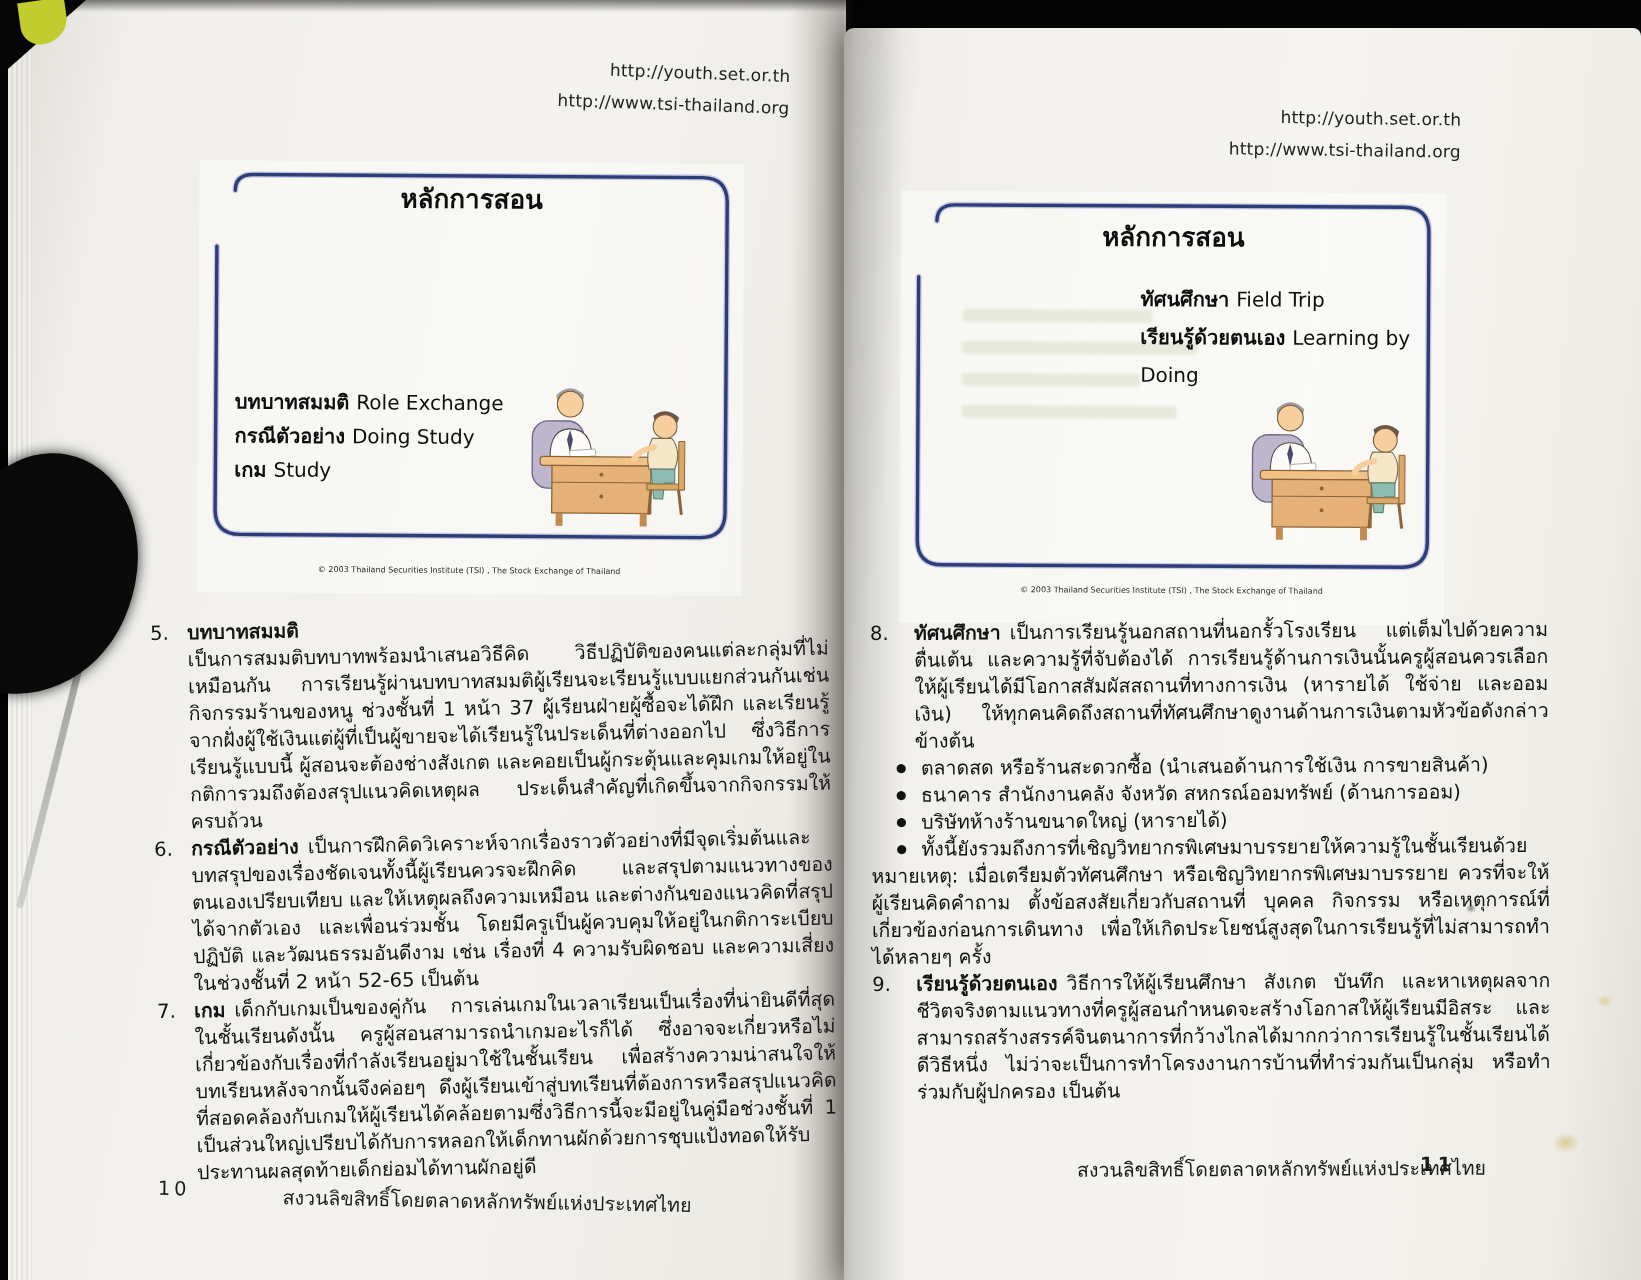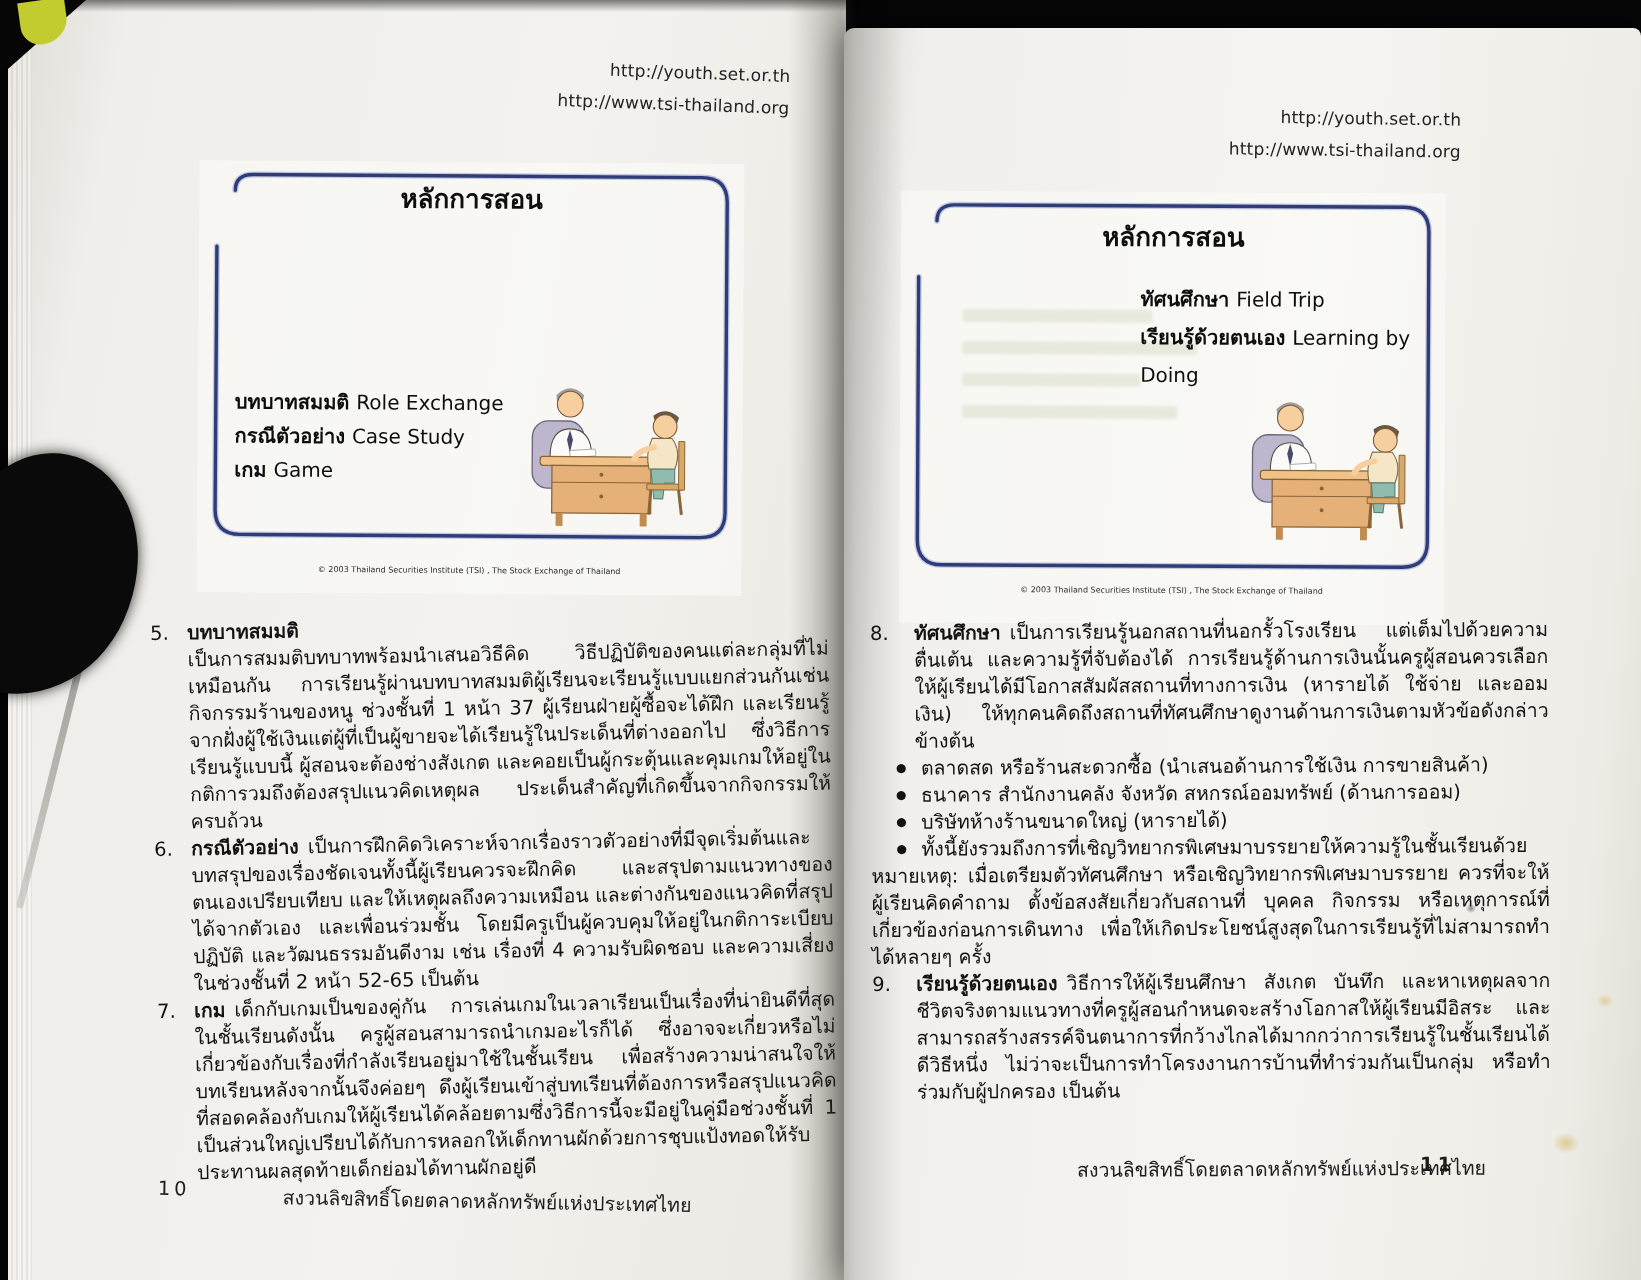--- a/index.html
+++ b/index.html
@@ -113,22 +113,22 @@
     </div>
 
     <div class="slide">
       <svg class="frame" viewBox="0 0 545 388">
         <path d="M 36 30 Q 36 14 54 14 L 503 14 Q 528 14 528 39 L 528 349 Q 528 374 503 374 L 43 374 Q 18 374 18 349 L 18 86" fill="none" stroke="#9aa4cf" stroke-width="6" stroke-linecap="round" opacity=".55"></path>
         <path d="M 36 30 Q 36 14 54 14 L 503 14 Q 528 14 528 39 L 528 349 Q 528 374 503 374 L 43 374 Q 18 374 18 349 L 18 86" fill="none" stroke="#2e3c78" stroke-width="3.4" stroke-linecap="round"></path>
       </svg>
       <div class="slide-title">หลักการสอน</div>
       <div class="slide-bullets">
         <div class="sb"><b>บทบาทสมมติ</b><span>Role Exchange</span></div>
-        <div class="sb"><b>กรณีตัวอย่าง</b><span>Case Study</span></div>
-        <div class="sb"><b>เกม</b><span>Game</span></div>
+        <div class="sb"><b>กรณีตัวอย่าง</b><span>Doing Study</span></div>
+        <div class="sb"><b>เกม</b><span>Study</span></div>
       </div>
       <svg class="cartoon" viewBox="0 0 200 170">
         <rect x="20" y="56" width="52" height="68" rx="16" fill="#beb6cc" stroke="#6f6686" stroke-width="1.4"></rect>
         <path d="M44 30 q14 -14 28 0 l-2 9 h-25 z" fill="#9e9e9e"></path>
         <circle cx="58" cy="39" r="13" fill="#f7cf9f" stroke="#7a5a3a" stroke-width="1.1"></circle>
         <path d="M38 92 q0 -28 20 -28 q22 0 22 28 z" fill="#fbfaf6" stroke="#55504a" stroke-width="1.1"></path>
         <path d="M58 65 l3 10 -3 13 -3 -13 z" fill="#4a4a6a"></path>
         <rect x="58" y="85" width="26" height="7" rx="1.5" fill="#ffffff" stroke="#9a9a94" stroke-width=".8" transform="rotate(-4 71 88)"></rect>
         <rect x="28" y="92" width="128" height="9" rx="3" fill="#f0c288" stroke="#8a6437" stroke-width="1.3"></rect>
         <rect x="40" y="101" width="100" height="48" fill="#e6b079" stroke="#8a6437" stroke-width="1.3"></rect>

